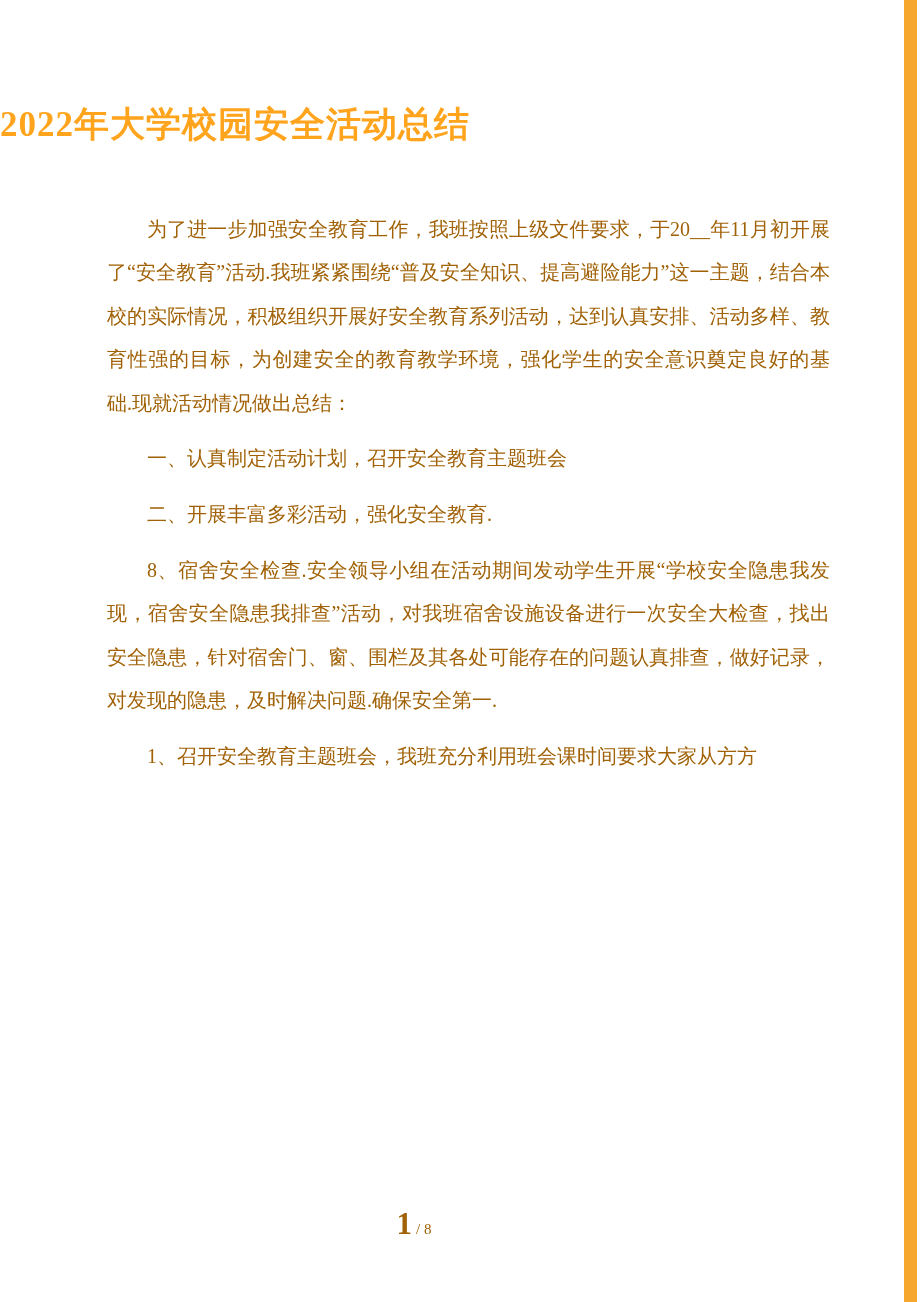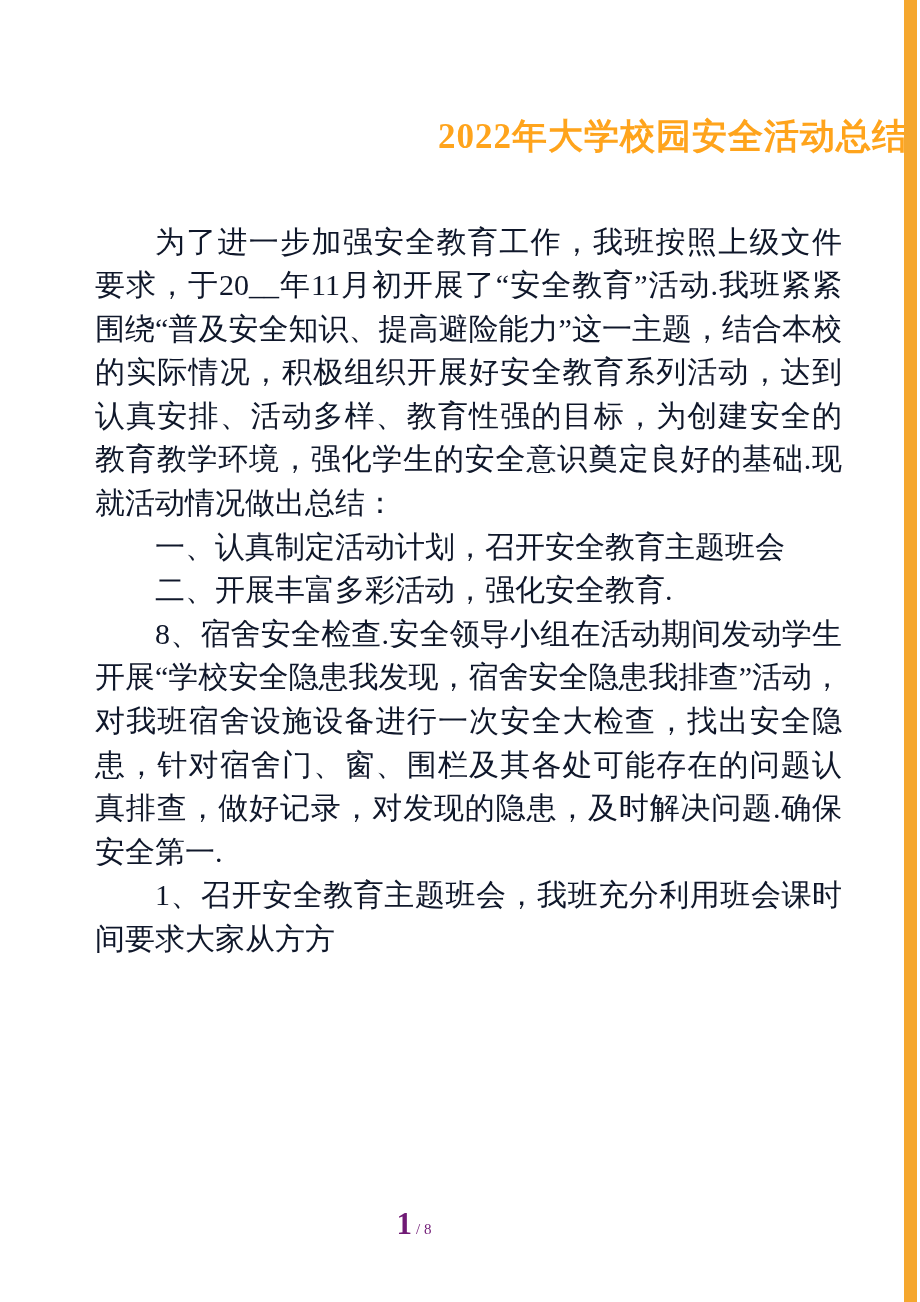--- a/index.html
+++ b/index.html
@@ -16,48 +16,48 @@
   }
   .accent-bar {
     position: absolute;
     top: 0;
     right: 3px;
     width: 13px;
     height: 1302px;
     background: #f5a72e;
   }
   .page-title {
-    margin: 12px;
+    margin: 0;
     padding-top: 102px;
-    text-align: right;
+    text-align: left;
     font-size: 35px;
     line-height: 1.3;
     font-weight: bold;
     letter-spacing: 1px;
     color: #ffa41c;
   }
   .content {
     margin: 60px 78px 0 95px;
   }
   .content p {
-    margin: 0;
-    font-size: 30px;
+    margin: 12px;
+    font-size: 20px;
     line-height: 43.6px;
     text-indent: 2em;
     text-align: justify;
-    color: #0f172a;
+    color: #a16207;
     word-break: break-all;
   }
   .footer {
     position: absolute;
     top: 1206px;
     left: 0;
     width: 828px;
     text-align: center;
-    color: #701a75;
+    color: #a16207;
   }
   .page-num {
     font-size: 31px;
     font-weight: bold;
   }
   .page-sep, .page-total {
     font-size: 15px;
   }
 </style>
 </head>

